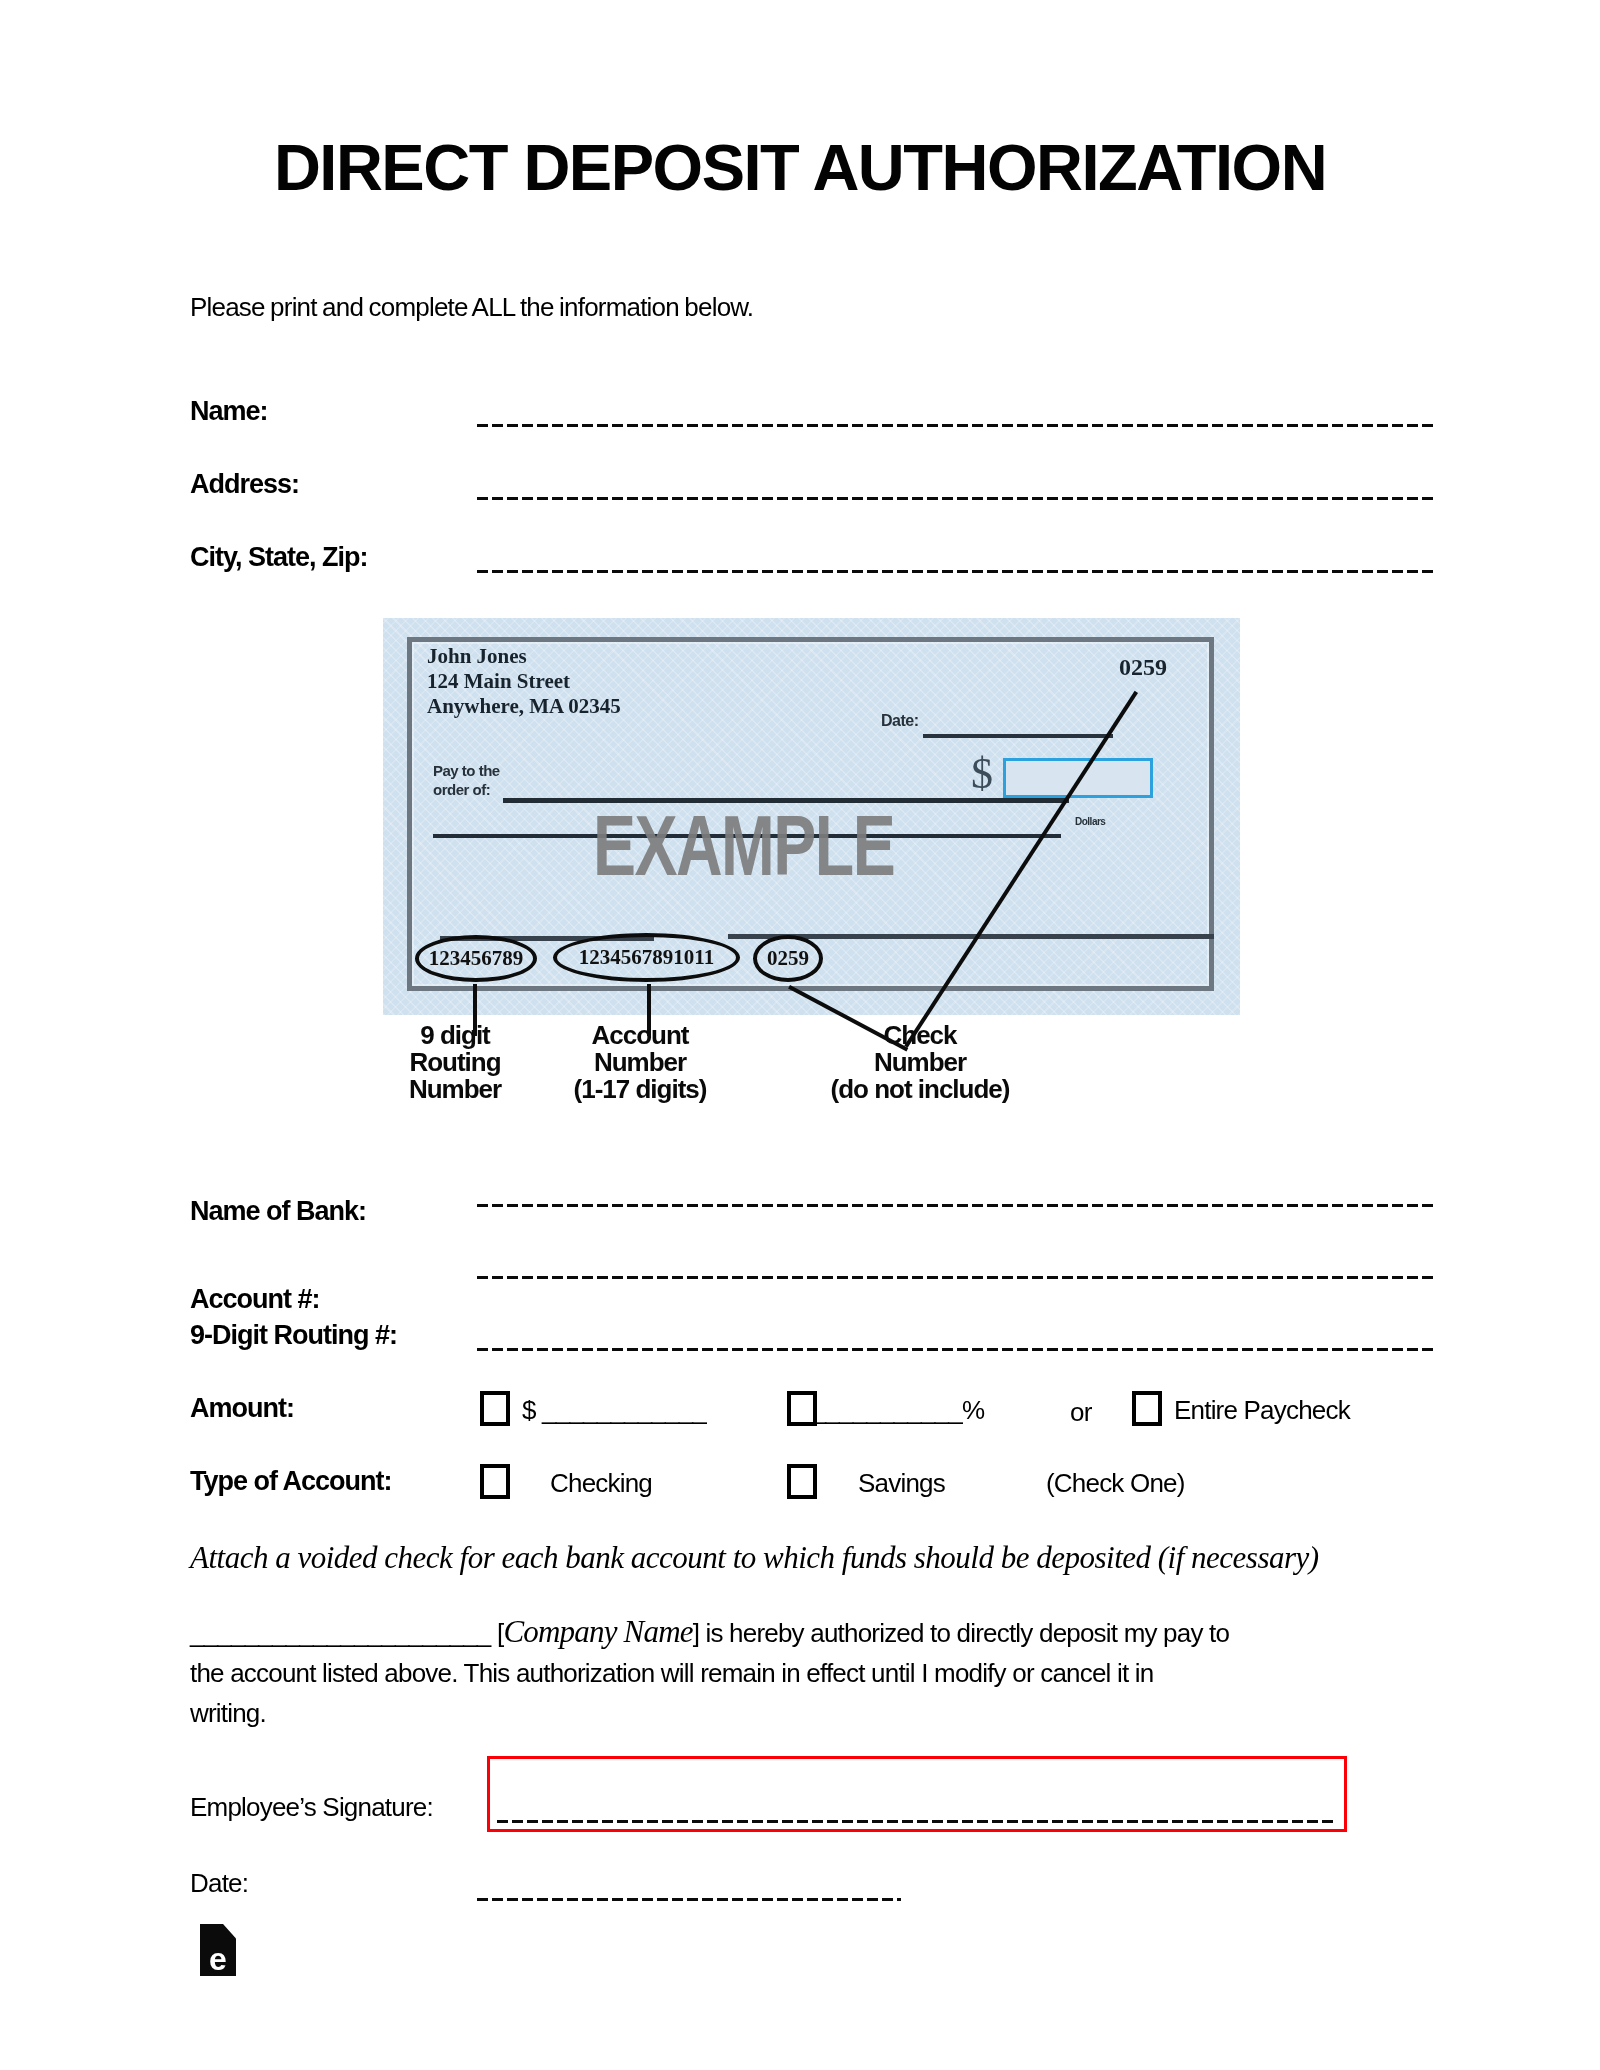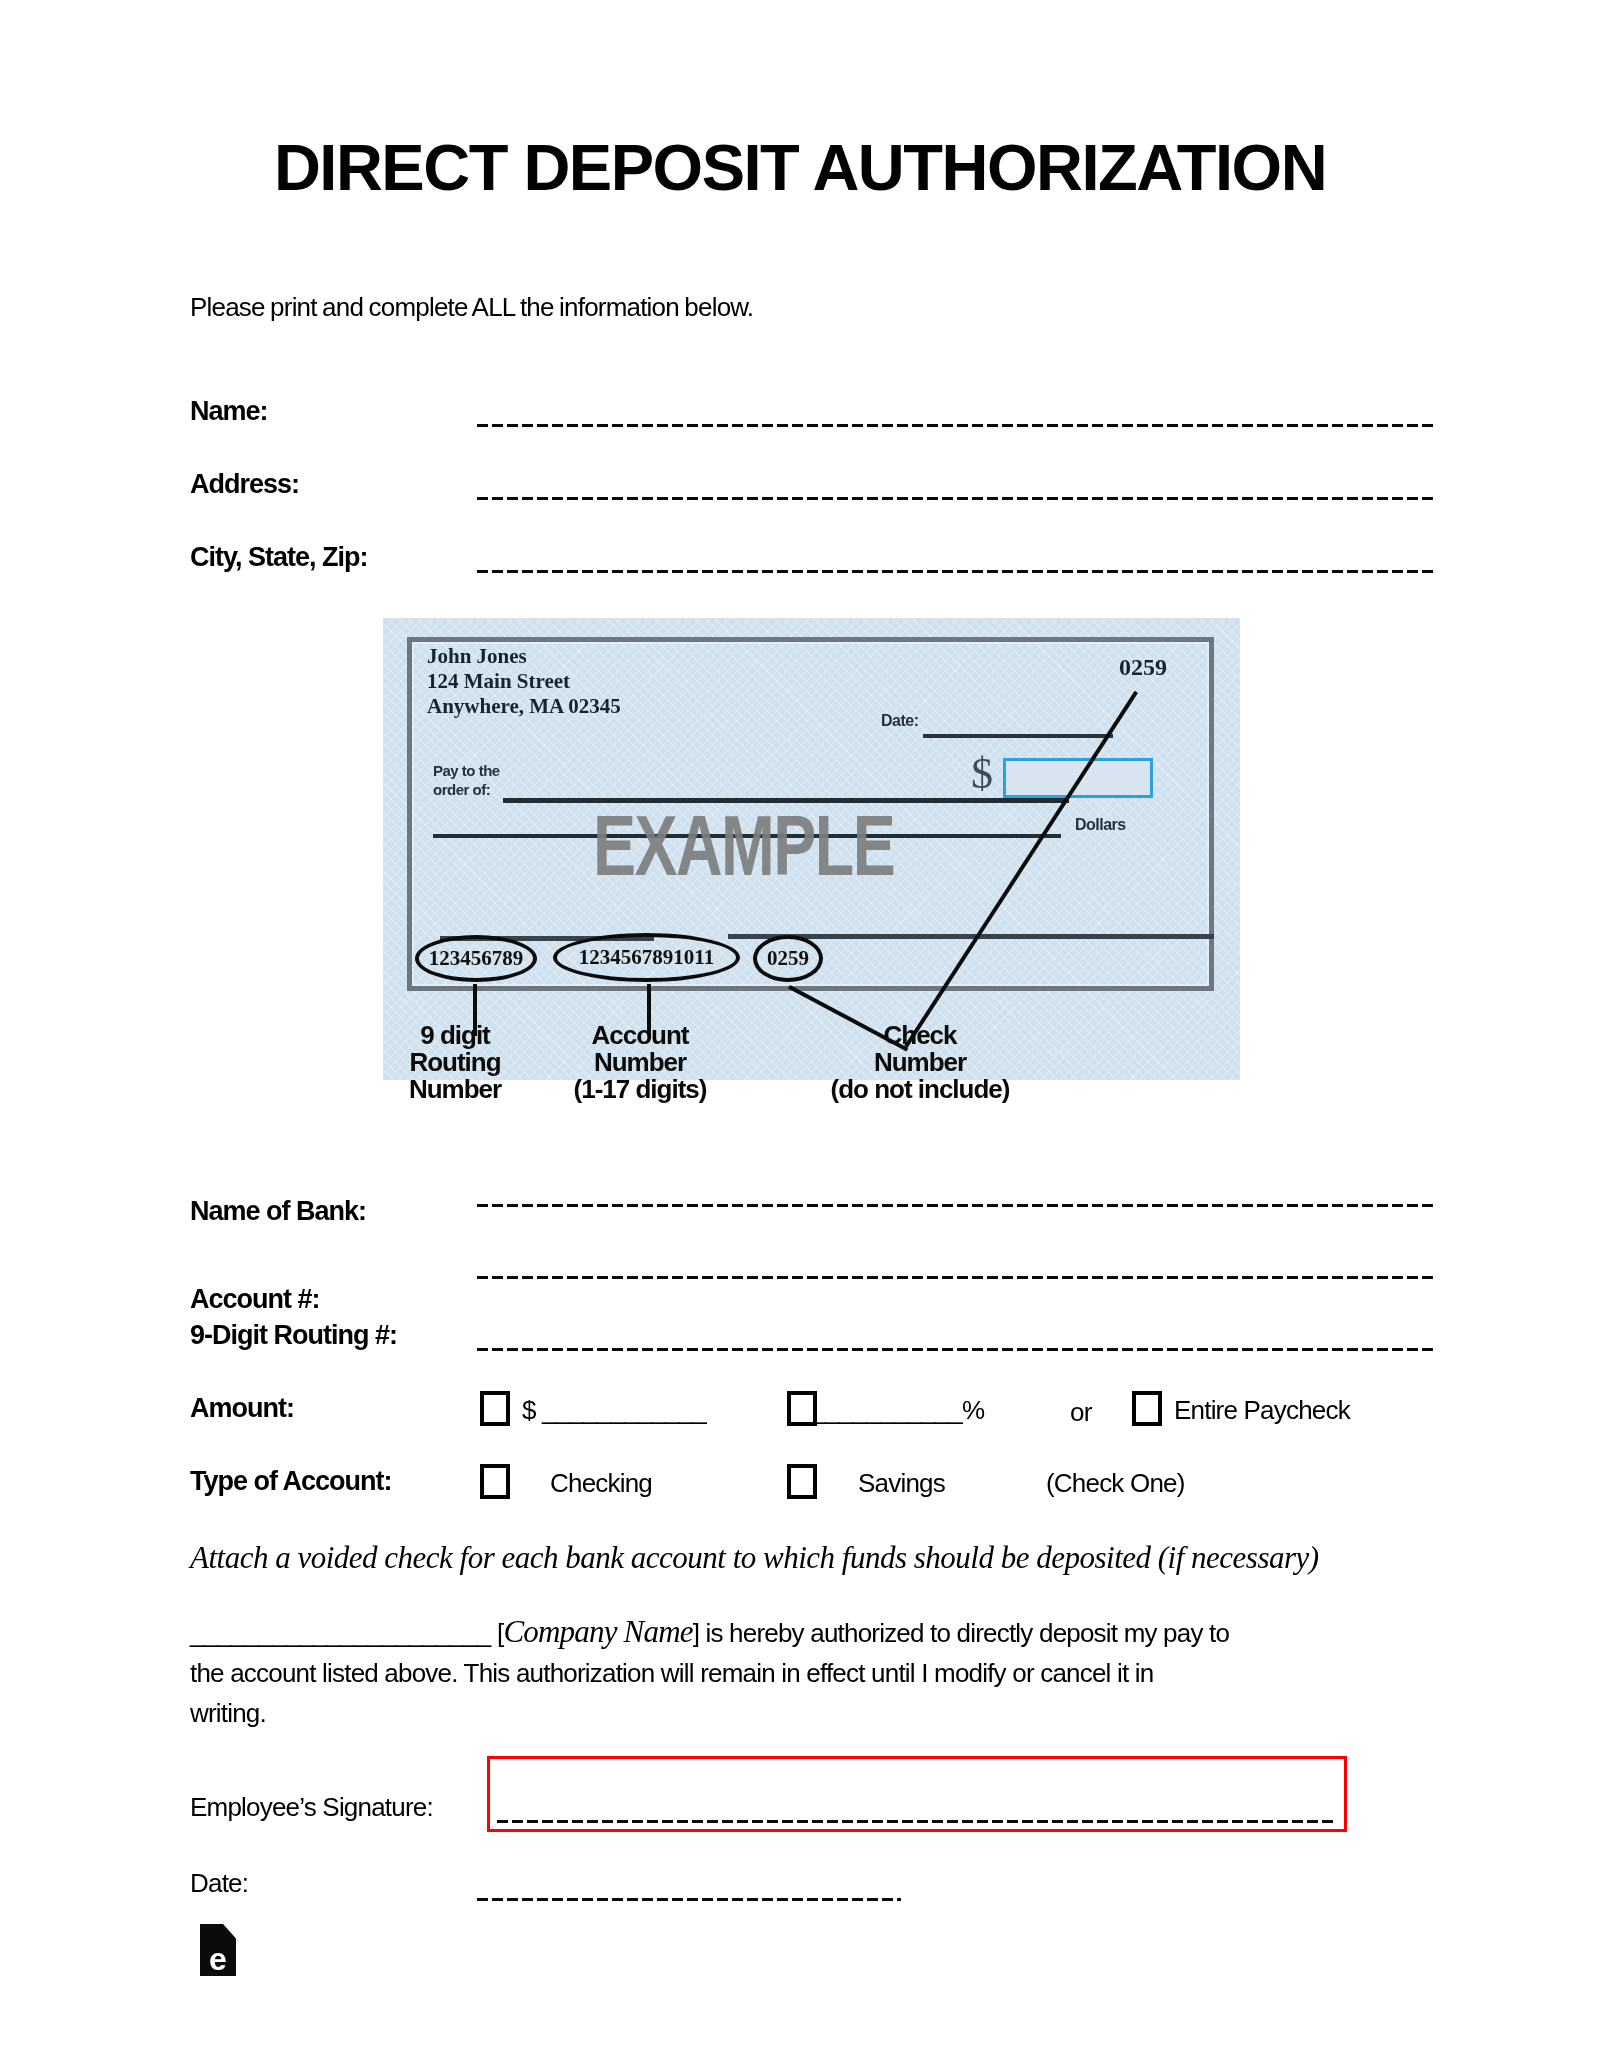--- a/index.html
+++ b/index.html
@@ -10,41 +10,41 @@
 
   .form-title{left:0;top:130px;width:1600px;text-align:center;
     font-size:65px;font-weight:bold;letter-spacing:-1.5px;color:#030303;}
   .intro{left:190px;top:292px;font-size:26px;letter-spacing:-0.8px;}
 
   .field-label{font-size:27px;font-weight:bold;letter-spacing:-1px;}
   .dashline{height:3px;background:repeating-linear-gradient(90deg,#0a0a0a 0 11px,rgba(0,0,0,0) 11px 15px);}
 
   
   .check-fig{left:300px;top:618px;width:950px;height:530px;}
-  .check-img{position:absolute;left:83px;top:0;width:857px;height:462px;
+  .check-img{position:absolute;left:83px;top:0;width:857px;height:397px;
      background-color:#cfe0ee;
      background-image:repeating-linear-gradient(45deg,rgba(255,255,255,.25) 0 1.5px,rgba(0,0,0,0) 1.5px 7px),
                       repeating-linear-gradient(-45deg,rgba(255,255,255,.2) 0 1.5px,rgba(0,0,0,0) 1.5px 7px);}
   .inner-frame{position:absolute;left:24px;top:19px;width:807px;height:354px;
      border:5px solid #6c7781;box-shadow:inset 0 0 0 2px rgba(255,255,255,.35);box-sizing:border-box;}
   .check-img .serifb{font-family:"Liberation Serif",serif;font-weight:bold;color:#17232d;}
   .payer{left:44px;top:26px;font-size:21px;line-height:25px;}
   .chknum-top{left:736px;top:36px;font-size:24px;}
   .chk-sans{font-weight:bold;color:#26313a;letter-spacing:-0.5px;}
   .date-label{left:498px;top:94px;font-size:16px;}
   .date-line{left:540px;top:116px;width:190px;height:4px;background:#29333d;}
   .payto{left:50px;top:143px;font-size:15px;line-height:19px;}
   .pay-line{left:120px;top:180px;width:566px;height:5px;background:#222c35;}
   .dollar-sign{left:588px;top:130px;font-family:"Liberation Serif",serif;font-size:44px;color:#3c4c59;}
   .amount-box{left:620px;top:140px;width:150px;height:40px;border:3px solid #2ba2de;
      background:#d8e5f1;box-sizing:border-box;}
   .example{left:210px;top:178px;font-size:86px;font-weight:bold;color:rgba(125,125,125,.92);
      letter-spacing:-2px;transform:scaleX(.75);transform-origin:0 0;z-index:2;}
   .dollars-line{left:50px;top:216px;width:628px;height:4px;background:#232d37;}
-  .dollars-label{left:692px;top:198px;font-size:16px;}
+  .dollars-label{left:692px;top:198px;font-size:10px;}
   .micr-l{left:57px;top:318px;width:214px;height:5px;background:#38424c;}
   .micr-r{left:345px;top:316px;width:486px;height:5px;background:#38424c;}
   .oval{position:absolute;border:4px solid #0c0c0c;border-radius:50%;display:flex;
      align-items:center;justify-content:center;box-sizing:border-box;
      font-family:"Liberation Serif",serif;font-weight:bold;font-size:21px;color:#111;z-index:3;}
   .vline{position:absolute;width:4px;background:#0c0c0c;z-index:4;}
   .diag{position:absolute;height:4px;background:#0c0c0c;transform-origin:0 0;z-index:5;}
   .ann-label{position:absolute;text-align:center;font-weight:bold;font-size:26px;
      line-height:27px;letter-spacing:-1px;color:#0a0a0a;}
 

